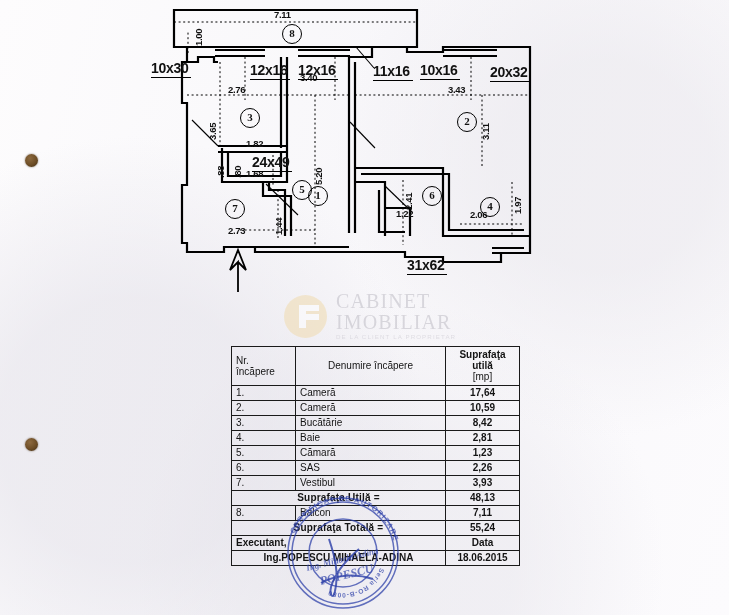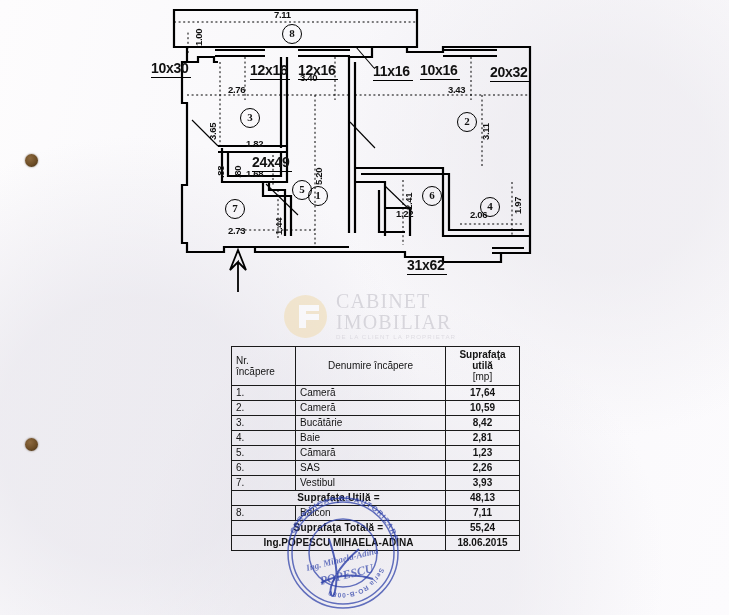--- a/index.html
+++ b/index.html
@@ -306,20 +306,24 @@
         <td class="c-val">48,13</td>
       </tr>
       <tr>
         <td class="num">8.</td>
         <td>Balcon</td>
         <td class="c-val">7,11</td>
       </tr>
       <tr class="bold-row">
         <td class="sum-lbl" colspan="2">Suprafaţa Totală =</td>
         <td class="c-val">55,24</td>
+      </tr>
+      <tr class="bold-row">
+        <td class="exec" colspan="2">Executant,</td>
+        <td class="c-val">Data</td>
       </tr>
       <tr class="bold-row">
         <td class="sig" colspan="2">Ing.POPESCU MIHAELA-ADINA</td>
         <td class="c-val">18.06.2015</td>
       </tr>
     </tbody>
   </table>
 </div>
 
 <svg id="stamp" viewBox="0 0 132 132">

